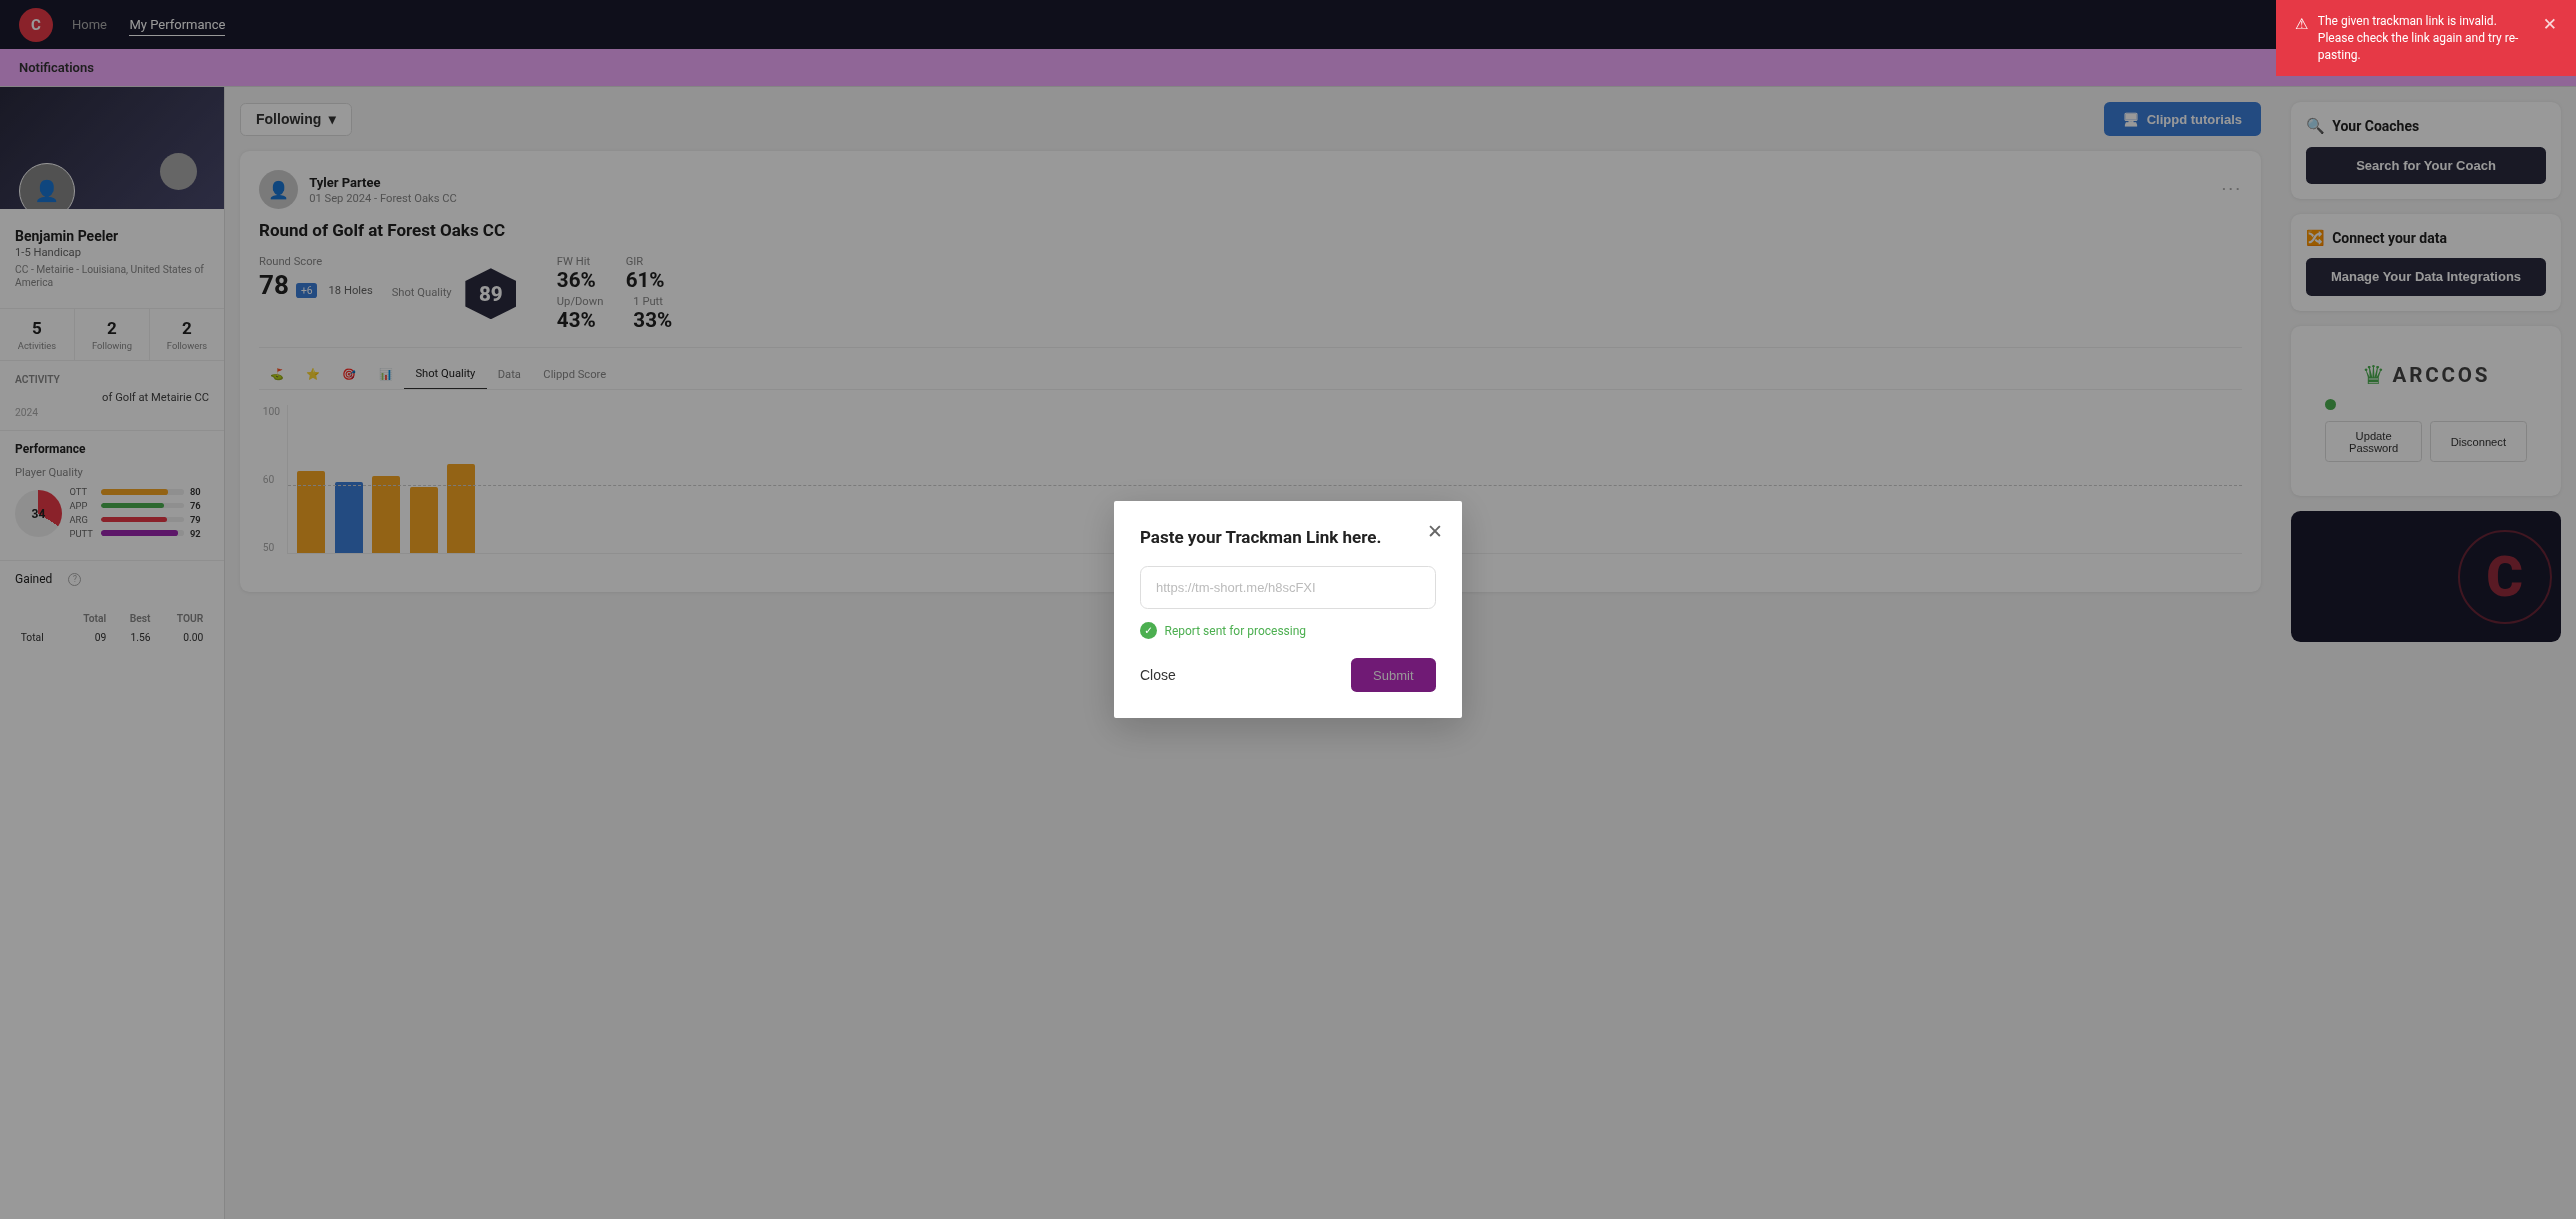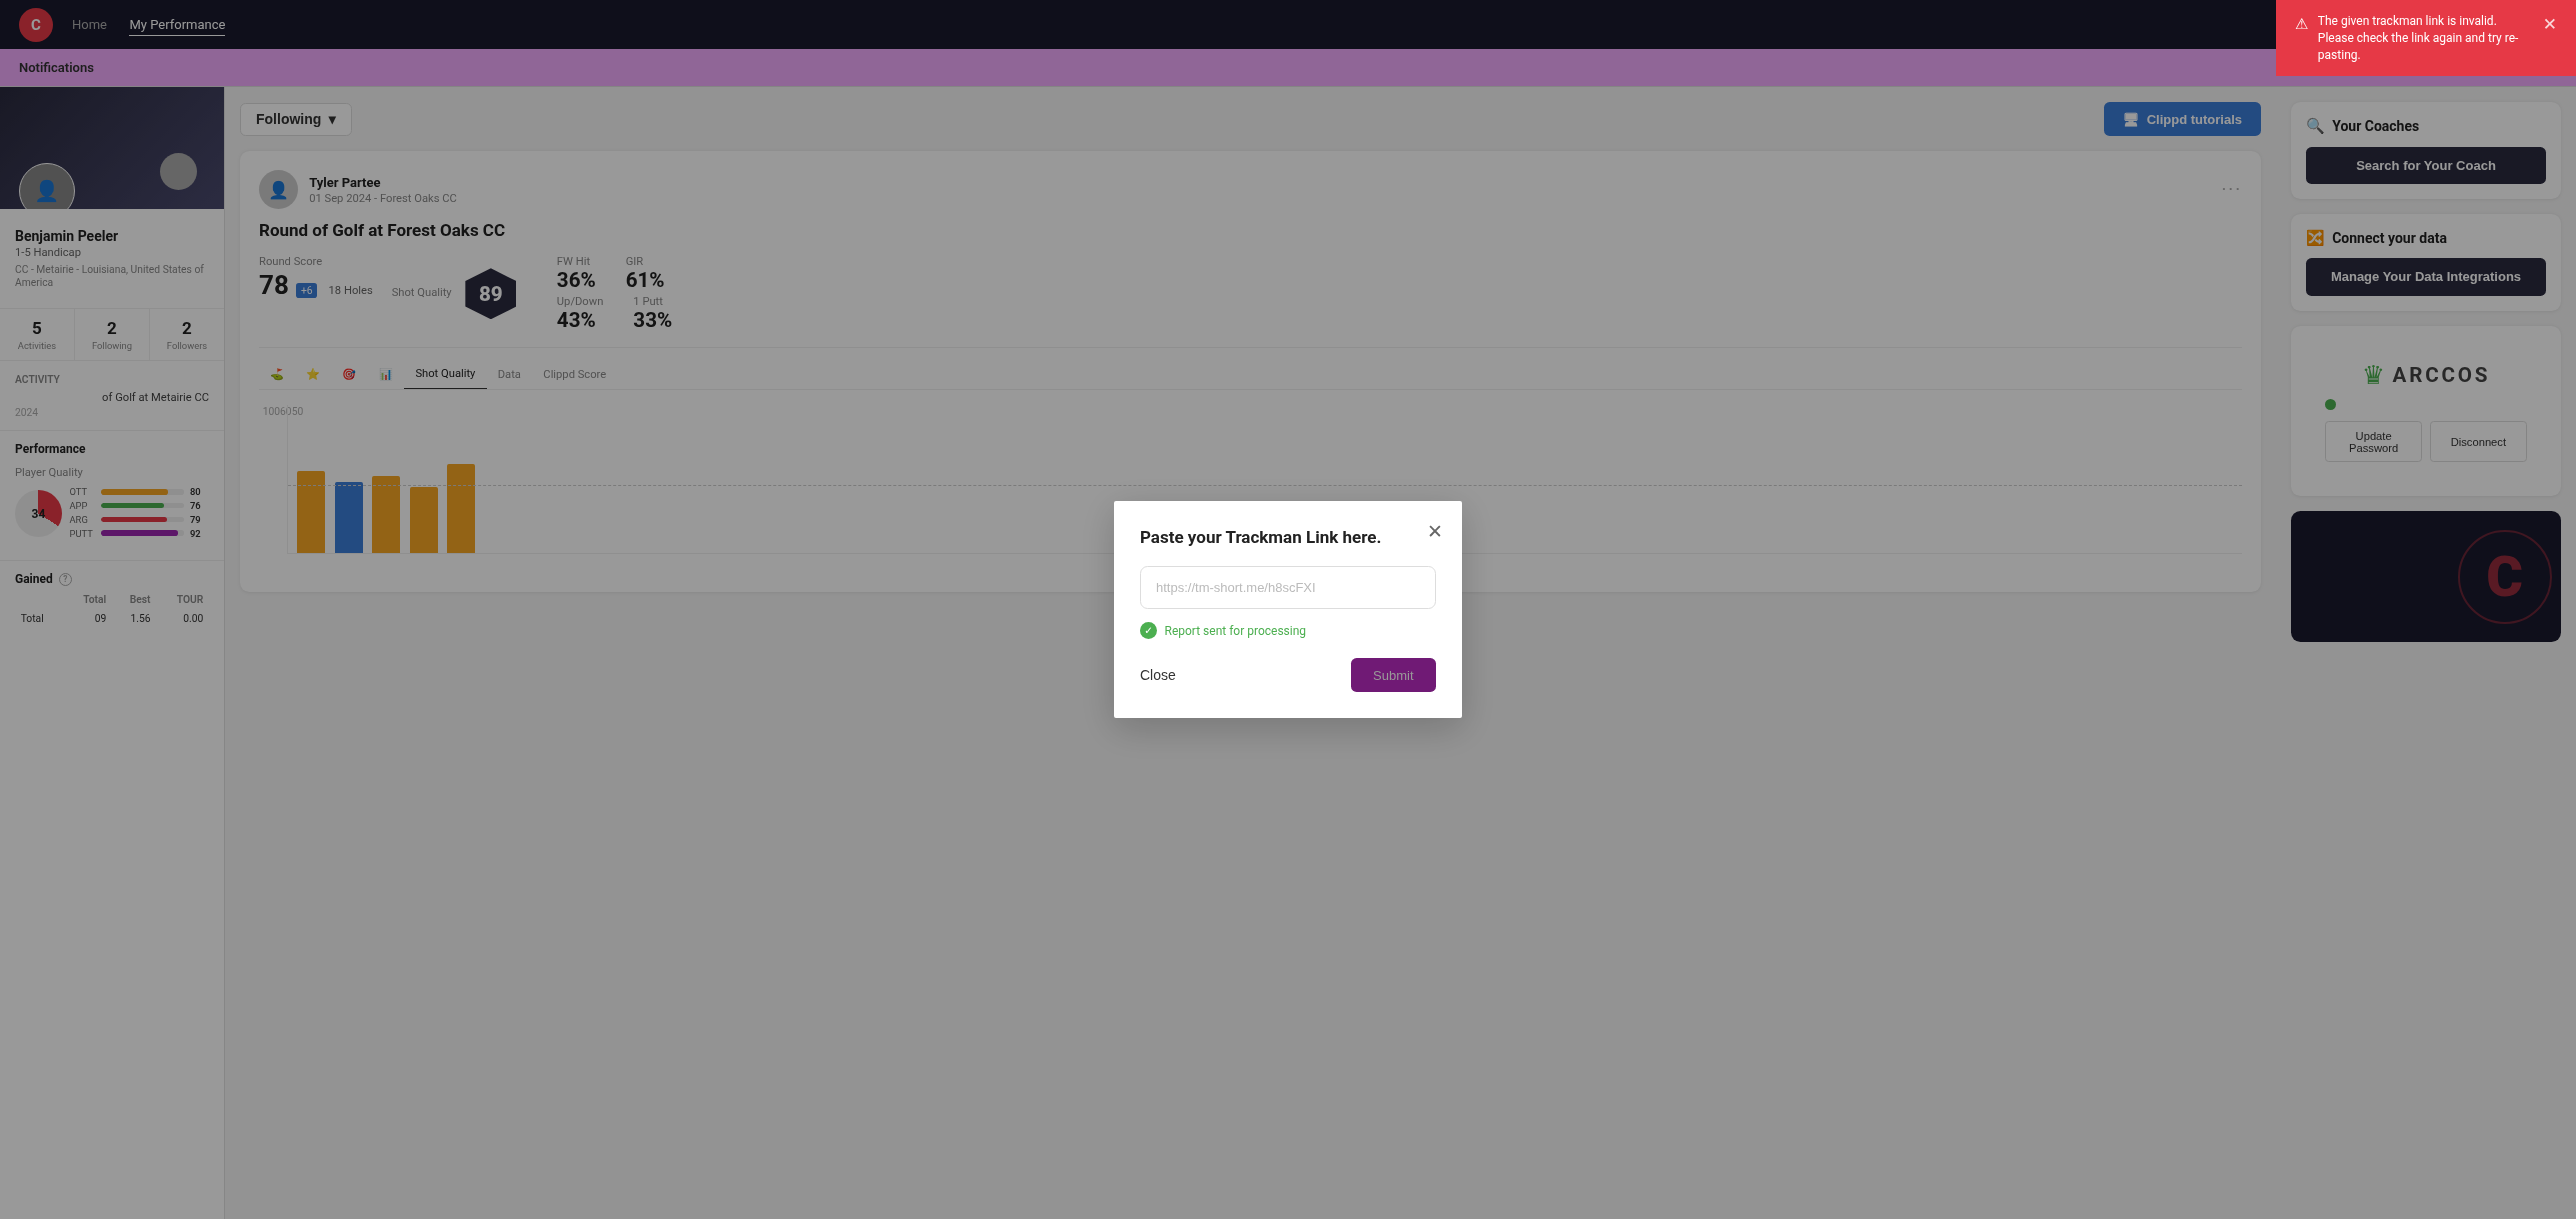--- a/index.html
+++ b/index.html
@@ -73,21 +73,21 @@
     .pq-bars { flex: 1; }
     .pq-bar-row { display: flex; align-items: center; gap: 5.6px; margin-bottom: 2.8px; font-size: 9.4px; }
     .pq-bar-label { width: 26px; color: #666; }
     .pq-bar-track { flex: 1; height: 5.6px; background: #eee; border-radius: 2.8px; overflow: hidden; }
     .pq-bar-fill-ott { height: 100%; background: #f5a623; border-radius: 2.8px; }
     .pq-bar-fill-app { height: 100%; background: #4CAF50; border-radius: 2.8px; }
     .pq-bar-fill-arg { height: 100%; background: #e63946; border-radius: 2.8px; }
     .pq-bar-fill-putt { height: 100%; background: #9c27b0; border-radius: 2.8px; }
     .pq-bar-val { width: 19px; color: #333; font-weight: 600; }
     .gained-section { padding: 11.2px 15px; border-top: 0.9px solid #eee; }
-    .gained-title { font-size: 12px; font-weight: 700; color: #222; margin-bottom: 3px; display: flex; align-items: center; gap: 6px; }
+    .gained-title { font-size: 12px; font-weight: 400; color: #222; margin-bottom: 22px; display: flex; align-items: center; gap: 16px; }
     .gained-table { width: 100%; font-size: 10.3px; }
     .gained-table th { color: #888; font-weight: 600; text-align: right; padding: 1.9px 3.7px; }
     .gained-table th:first-child { text-align: left; }
     .gained-table td { color: #333; text-align: right; padding: 1.9px 3.7px; }
     .gained-table td:first-child { text-align: left; }
 
     
     .center-feed { flex: 1; overflow-y: auto; padding: 15px; background: #f5f5f5; }
     .feed-toolbar { display: flex; align-items: center; margin-bottom: 15px; }
     .following-btn {
@@ -118,21 +118,21 @@
     .hex-bg { width: 51px; height: 51px; background: #2a2a3e; clip-path: polygon(50% 0%, 100% 25%, 100% 75%, 50% 100%, 0% 75%, 0% 25%); display: flex; align-items: center; justify-content: center; }
     .hex-val { font-size: 20.6px; font-weight: 800; color: white; }
     .feed-kpi { }
     .feed-kpi-label { font-size: 11.2px; color: #888; }
     .feed-kpi-val { font-size: 20.6px; font-weight: 700; color: #222; }
     .feed-divider { border: none; border-top: 0.9px solid #eee; margin: 11.2px 0; }
     .feed-tabs { display: flex; gap: 0; border-bottom: 1.9px solid #eee; margin-bottom: 15px; overflow: hidden; }
     .feed-tab { font-size: 11.2px; color: #888; padding: 7.5px 11.2px; cursor: pointer; display: flex; align-items: center; gap: 3.7px; }
     .feed-tab.active { color: #222; border-bottom: 1.9px solid #333; }
     .chart-placeholder { width: 100%; height: 168px; position: relative; }
-    .chart-y-labels { position: absolute; left: 0; top: 0; bottom: 19px; display: flex; flex-direction: row; justify-content: space-between; font-size: 10.3px; color: #aaa; padding: 0 3.7px; }
+    .chart-y-labels { position: absolute; left: 0; top: 0; bottom: 19px; display: flex; flex-direction: column; justify-content: space-between; font-size: 10.3px; color: #aaa; padding: 0 3.7px; }
     .chart-area { position: absolute; left: 28px; right: 0; top: 0; bottom: 19px; border-left: 0.9px solid #eee; border-bottom: 0.9px solid #eee; }
 
     
     .right-sidebar {
       width: 300px; background: #f5f5f5; overflow-y: auto; flex-shrink: 0; padding: 15px;
     }
     .widget { background: white; border-radius: 9.4px; padding: 15px; margin-bottom: 15px; box-shadow: 0 0.9px 3.7px rgba(0,0,0,0.08); }
     .widget-header { display: flex; align-items: center; gap: 7.5px; margin-bottom: 11.2px; }
     .widget-icon { font-size: 15px; color: #888; }
     .widget-title { font-size: 14px; font-weight: 700; color: #222; }

